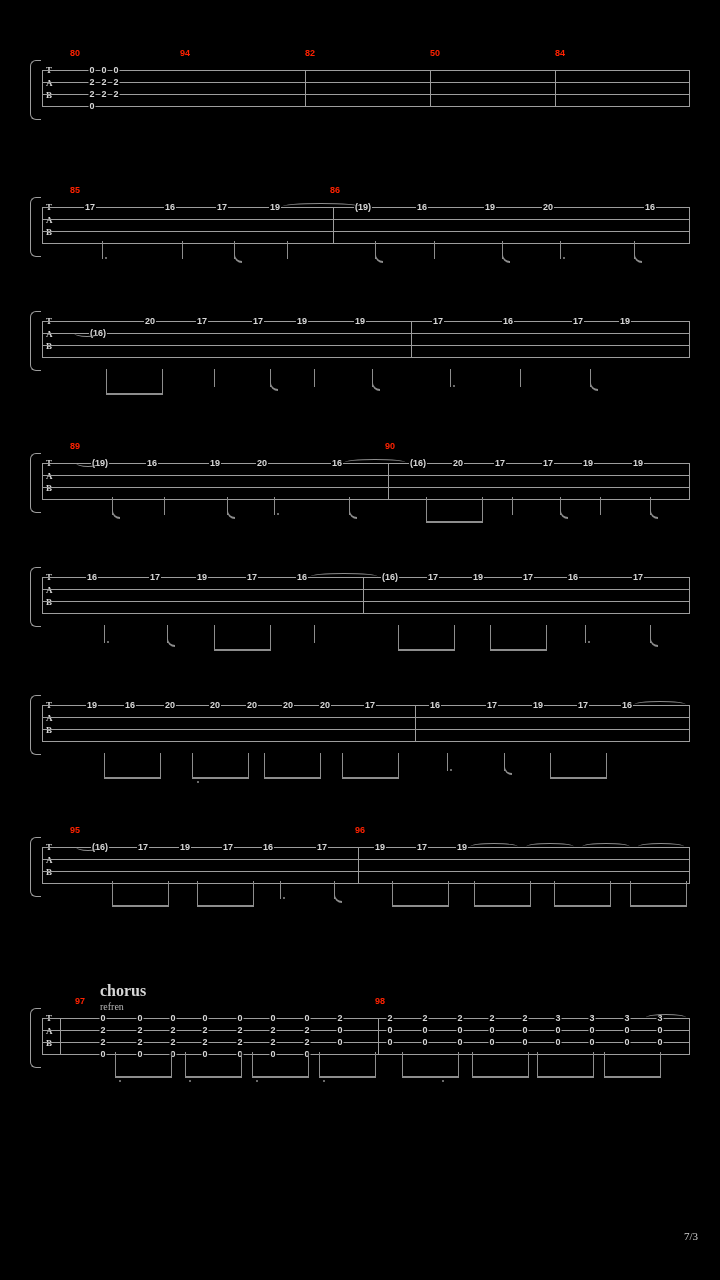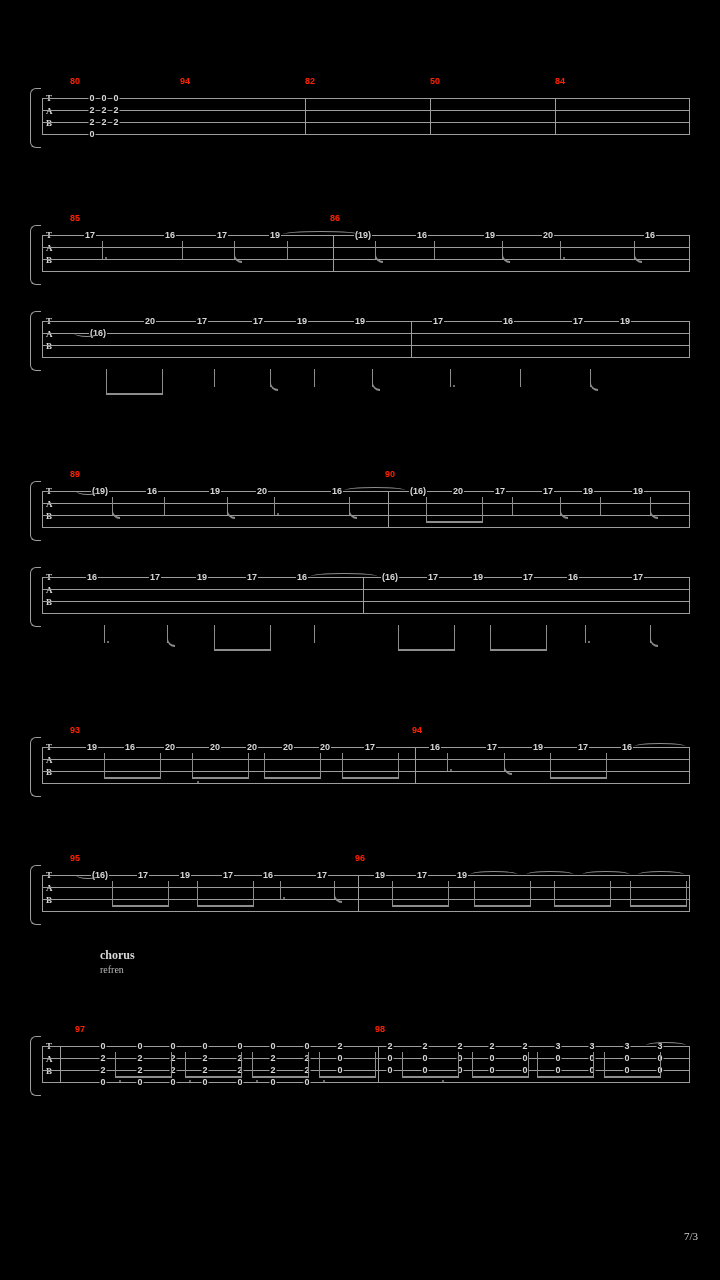--- a/index.html
+++ b/index.html
@@ -22,21 +22,20 @@
   }
   
   .system {
     position: absolute;
     left: 30px;
     width: 660px;
   }
   .measure-numbers {
     position: relative;
     height: 14px;
-    margin-top: 28px;
   }
   .measure-num {
     position: absolute;
     color: #ff2200;
     font-size: 9px;
     font-weight: bold;
     font-family: "Liberation Sans", sans-serif;
     line-height: 10px;
   }
   .staff {
@@ -139,23 +138,24 @@
     border-radius: 50%;
     height: 7px;
   }
   
   .chorus-block {
     position: absolute;
     left: 100px;
   }
   .chorus-title {
     color: #d8d8d8;
-    font-size: 12px;
+    font-size: 16px;
     font-weight: bold;
     font-family: "Liberation Serif", serif;
+    margin-top: 34px;
   }
   .chorus-sub {
     color: #b8b8b8;
     font-size: 10px;
     font-family: "Liberation Serif", serif;
     margin-top: 1px;
   }
   .page-num {
     position: absolute;
     right: 22px;
@@ -400,24 +400,20 @@
       <div class="stem" style="left:504px;top:0;height:26px"></div>
       <div class="beam" style="left:448px;top:24px;width:57px"></div>
       <div class="stem" style="left:543px;top:0;height:18px"></div>
       <div class="dot" style="left:546px;top:16px"></div>
       <div class="stem" style="left:608px;top:0;height:18px"></div>
       <div class="flag" style="left:608px;top:10px"></div>
     </div>
   </div>
 
   <div class="system" style="top:697px">
-    <div class="measure-numbers">
-      <div class="measure-num" style="left:40px">93</div>
-      <div class="measure-num" style="left:382px">94</div>
-    </div>
     <div class="staff">
       <div class="bracket"></div>
       <div class="tab-label">
         <span>T</span>
         <span>A</span>
         <span>B</span>
       </div>
       <div class="line" style="top:6px"></div>
       <div class="line" style="top:18px"></div>
       <div class="line" style="top:30px"></div>

